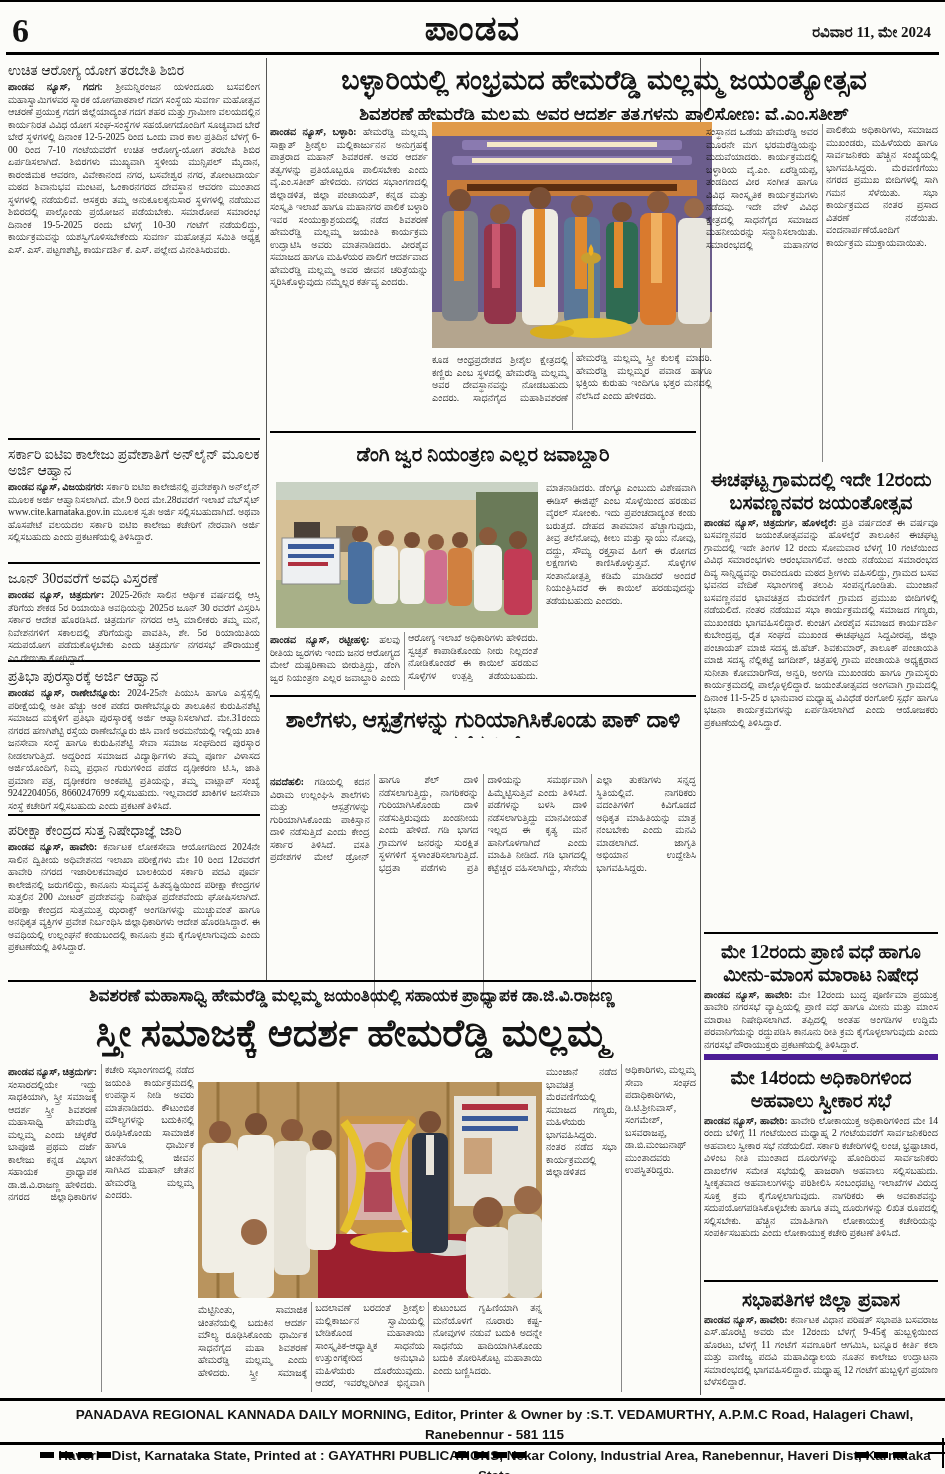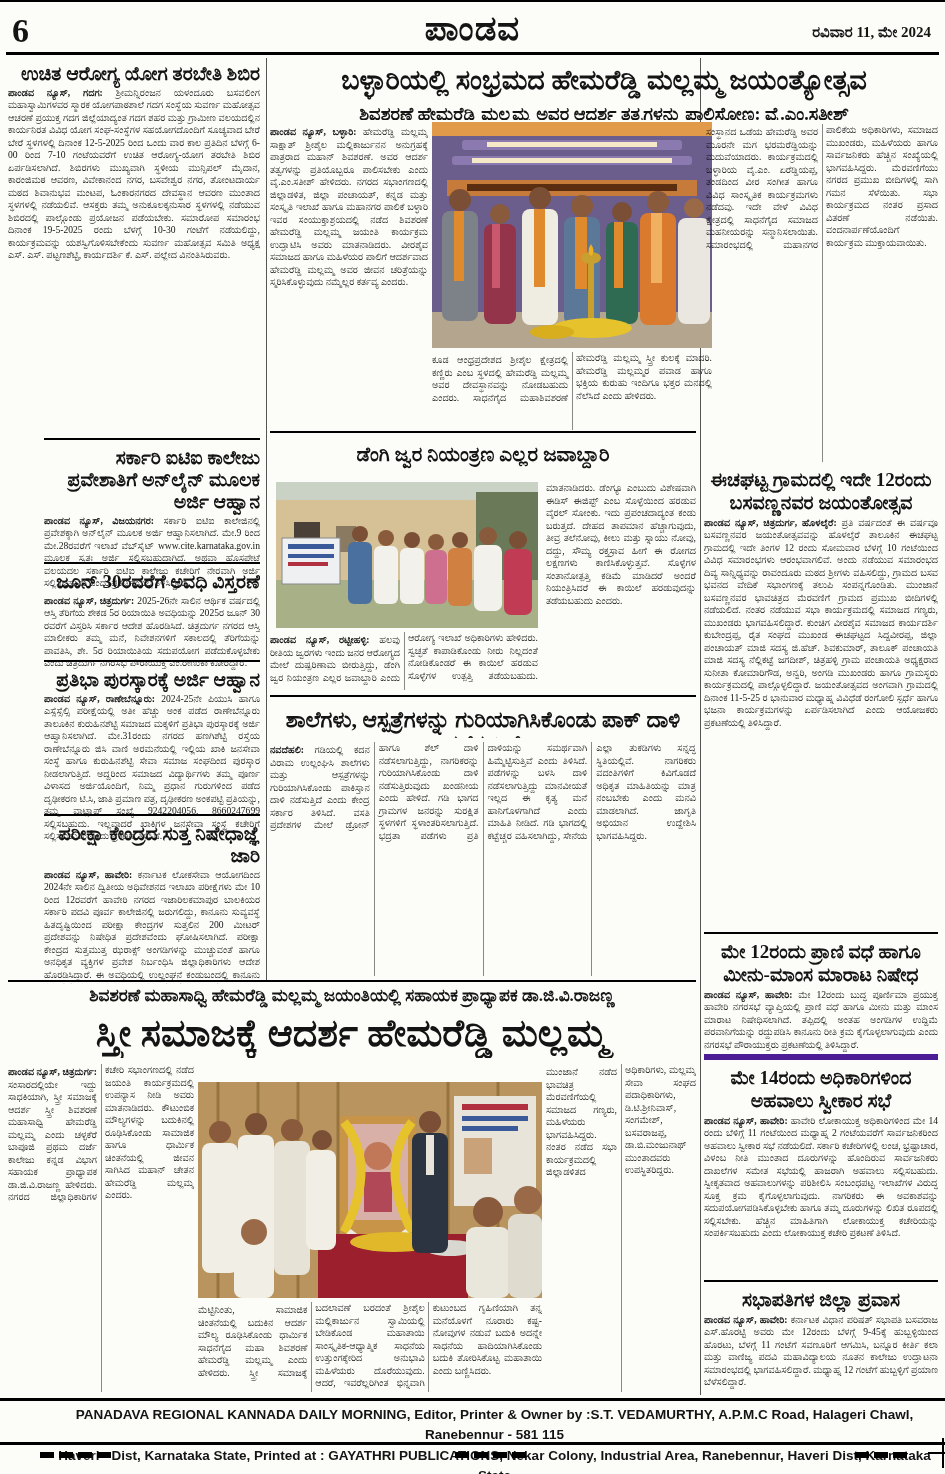--- a/index.html
+++ b/index.html
@@ -10,32 +10,32 @@
   .masthead{position:absolute;left:0;right:0;top:10px;text-align:center;font-size:34px;
             font-weight:bold;letter-spacing:1px;}
   .pdate{position:absolute;right:14px;top:24px;font-size:15px;font-weight:bold;}
   .hrule{position:absolute;background:#000;}
   .vrule{position:absolute;width:1px;background:#555;}
   h1,h2,h3{margin:8px;font-family:"Liberation Serif",serif;}
   .headline-xl{font-size:27px;font-weight:bold;text-align:center;line-height:1.1;}
   .subhead{font-size:18px;font-weight:bold;text-align:center;line-height:1.15;margin-top:4px;}
   .sec-head{font-size:20px;font-weight:bold;text-align:center;line-height:1.05;}
   .pak-head{font-size:22px;font-weight:bold;text-align:center;line-height:1.1;}
-  .small-head{font-size:19px;font-weight:bold;text-align:right;line-height:1.15;margin:3px 0 2px;}
+  .small-head{font-size:14px;font-weight:normal;text-align:left;line-height:1.15;margin:3px 0 2px;}
   .rail-head{font-size:19px;font-weight:bold;text-align:center;line-height:1.2;margin:4px 0 2px;}
   .kicker{font-size:17px;font-weight:bold;text-align:center;}
   .headline-xxl{font-size:38px;font-weight:bold;text-align:center;line-height:1.0;}
   .body{font-size:9.6px;line-height:12.5px;text-align:justify;margin:2px 0 0;}
   .body .dl{font-weight:bold;}
   .abs{position:absolute;overflow:hidden;}
   .cols2{column-count:2;column-gap:8px;column-rule:1px solid #888;}
   .cols3{column-count:3;column-gap:8px;column-rule:1px solid #888;}
-  .cols4{column-count:4;column-gap:9px;column-rule:1px solid #888;}
+  .cols4{column-count:4;column-gap:9px;column-rule:1px solid #888;margin-top:32px;}
   .leftsec{padding:4px 0 6px;}
-  .leftsec + .leftsec{border-top:2px solid #000;margin-left:36px;}
+  .leftsec + .leftsec{border-top:2px solid #000;}
   .railsec{padding:3px 0 5px;}
   .photo{display:block;background:#ddd;}
   .footerbox{position:absolute;left:0;right:0;top:1405px;text-align:center;
              font-family:"Liberation Sans",sans-serif;font-weight:bold;font-size:13.5px;line-height:1.5;margin-left:44px;}
   .crop{position:absolute;top:1452px;height:6px;display:flex;gap:5px;}
   .crop i{display:block;width:14px;height:6px;background:#000;}
   .plus{position:absolute;top:1438px;left:928px;width:30px;height:30px;}
   .plus:before{content:"";position:absolute;left:14px;top:0;width:2px;height:30px;background:#000;}
   .plus:after{content:"";position:absolute;left:0;top:14px;width:30px;height:2px;background:#000;}
 </style>

